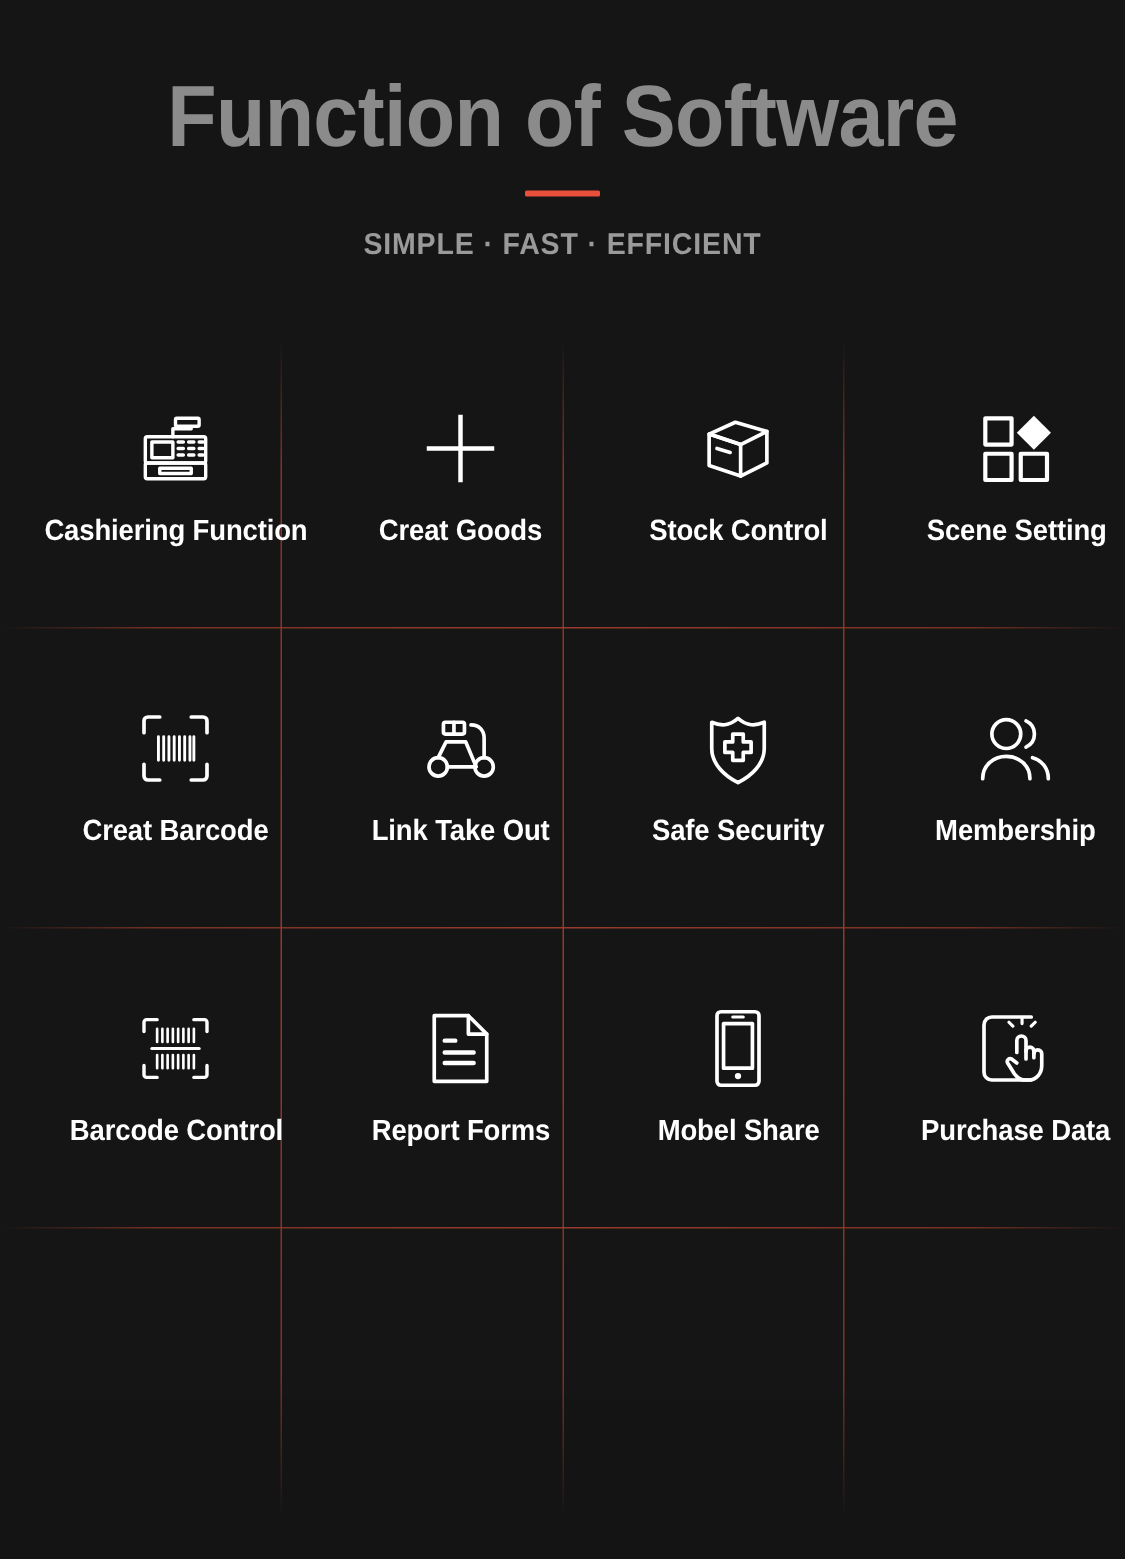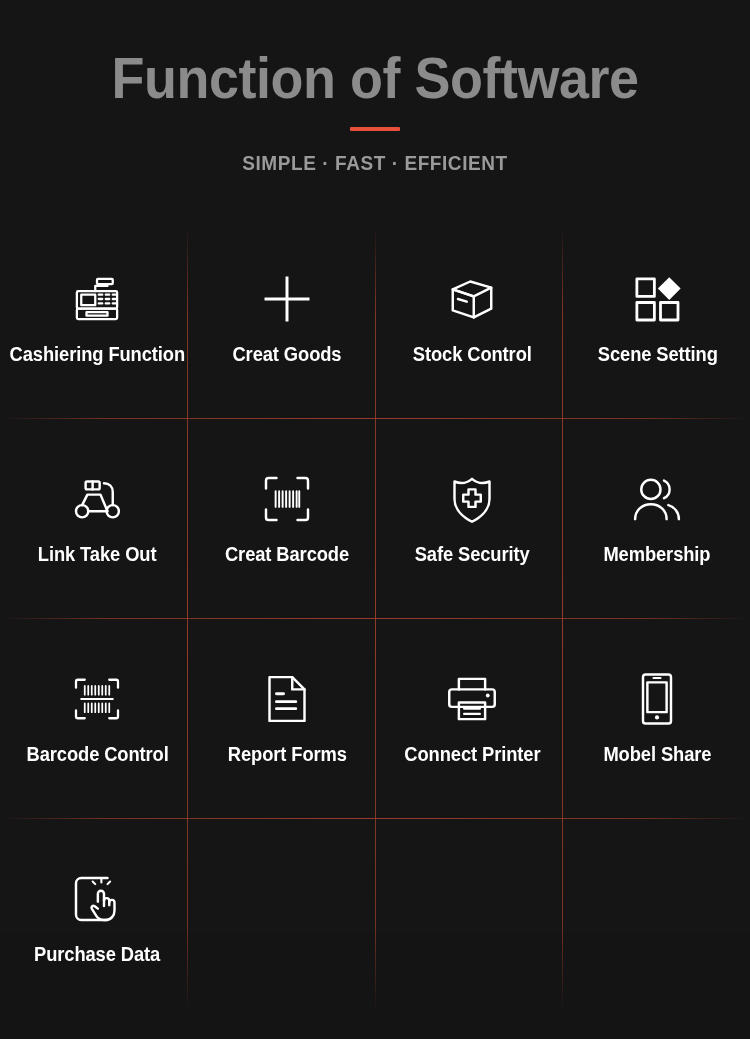--- a/index.html
+++ b/index.html
@@ -40,21 +40,21 @@
     font-weight:600;
     letter-spacing:0.6px;
     color:#9a9a9a;
     transform:scaleX(0.95);
   }
 
   
   .grid-wrap {
     position:absolute;
     left:0; top:218px;
-    width:750px; height:800px;
+    width:750px; height:800px;padding-left:20px;
   }
   .grid {
     position:relative;
     display:grid;
     grid-template-columns:repeat(4, 1fr);
     grid-template-rows:repeat(4, 1fr);
     width:750px; height:800px;
     z-index:2;
   }
   .cell {
@@ -176,45 +176,45 @@
             <rect x="36" y="36" width="20" height="20"></rect>
             <path d="M46 7 59 20 46 33 33 20z" fill="currentColor" stroke="none"></path>
           </svg>
         </span>
         <span class="label">Scene Setting</span>
       </div>
 
       <div class="cell">
         <span class="icon">
           <svg viewBox="0 0 64 64" fill="none" stroke="currentColor" stroke-width="2.8" stroke-linecap="round" stroke-linejoin="round">
+            <path d="M8 20V11a3 3 0 0 1 3-3h9"></path>
+            <path d="M44 8h9a3 3 0 0 1 3 3v9"></path>
+            <path d="M56 44v9a3 3 0 0 1-3 3h-9"></path>
+            <path d="M20 56h-9a3 3 0 0 1-3-3v-9"></path>
+            <g stroke-width="2.2">
+              <path d="M19 23v18M23 23v18M27 23v18M31 23v18M35 23v18M39 23v18M43 23v18M46 23v18"></path>
+            </g>
+          </svg>
+        </span>
+        <span class="label">Creat Barcode</span>
+      </div>
+
+      <div class="cell">
+        <span class="icon">
+          <svg viewBox="0 0 64 64" fill="none" stroke="currentColor" stroke-width="2.8" stroke-linecap="round" stroke-linejoin="round">
             <circle cx="15" cy="46" r="7"></circle>
             <circle cx="50" cy="46" r="7"></circle>
             <path d="M22 46h21"></path>
             <path d="M50 39V24c0-6-4-10-10-10"></path>
             <path d="M15 39l6-12h15l8 19"></path>
             <rect x="19" y="12" width="16" height="9" rx="1.5"></rect>
             <path d="M27 12v9"></path>
           </svg>
         </span>
         <span class="label">Link Take Out</span>
-      </div>
-
-      <div class="cell">
-        <span class="icon">
-          <svg viewBox="0 0 64 64" fill="none" stroke="currentColor" stroke-width="2.8" stroke-linecap="round" stroke-linejoin="round">
-            <path d="M8 20V11a3 3 0 0 1 3-3h9"></path>
-            <path d="M44 8h9a3 3 0 0 1 3 3v9"></path>
-            <path d="M56 44v9a3 3 0 0 1-3 3h-9"></path>
-            <path d="M20 56h-9a3 3 0 0 1-3-3v-9"></path>
-            <g stroke-width="2.2">
-              <path d="M19 23v18M23 23v18M27 23v18M31 23v18M35 23v18M39 23v18M43 23v18M46 23v18"></path>
-            </g>
-          </svg>
-        </span>
-        <span class="label">Creat Barcode</span>
       </div>
 
       <div class="cell">
         <span class="icon">
           <svg viewBox="0 0 64 64" fill="none" stroke="currentColor" stroke-width="2.8" stroke-linejoin="round" stroke-linecap="round">
             <path d="M12 12c7 3 13 3 20-3 7 6 13 6 20 3v20c0 12-10 21-20 26C22 53 12 44 12 32z"></path>
             <path d="M28 21h8v6h6v8h-6v6h-8v-6h-6v-8h6z"></path>
           </svg>
         </span>
         <span class="label">Safe Security</span>
@@ -258,32 +258,20 @@
             <path d="M12 7h26l14 14v36H12z"></path>
             <path d="M38 7v14h14"></path>
             <path d="M20 26h8" stroke-width="3.4"></path>
             <path d="M20 35h22M20 43h22" stroke-width="3.4"></path>
           </svg>
         </span>
         <span class="label">Report Forms</span>
       </div>
 
 
-      <div class="cell">
-        <span class="icon">
-          <svg viewBox="0 0 64 64" fill="none" stroke="currentColor" stroke-width="2.8" stroke-linejoin="round" stroke-linecap="round">
-            <path d="M17 21V9h30v12"></path>
-            <rect x="6" y="21" width="52" height="20" rx="3"></rect>
-            <rect x="17" y="36" width="30" height="19"></rect>
-            <path d="M23 43h18M23 49h18" stroke-width="2.6"></path>
-            <circle cx="50" cy="28" r="2.2" fill="currentColor" stroke="none"></circle>
-          </svg>
-        </span>
-        <span class="label">Connect Printer</span>
-      </div>
 
       <div class="cell">
         <span class="icon">
           <svg viewBox="0 0 64 64" fill="none" stroke="currentColor" stroke-width="2.8" stroke-linejoin="round" stroke-linecap="round">
             <rect x="16" y="4" width="32" height="56" rx="3"></rect>
             <path d="M21 13h22v34H21z"></path>
             <path d="M28 8h8" stroke-width="2.4"></path>
             <circle cx="32" cy="53" r="2.4" fill="currentColor" stroke="none"></circle>
           </svg>
         </span>

